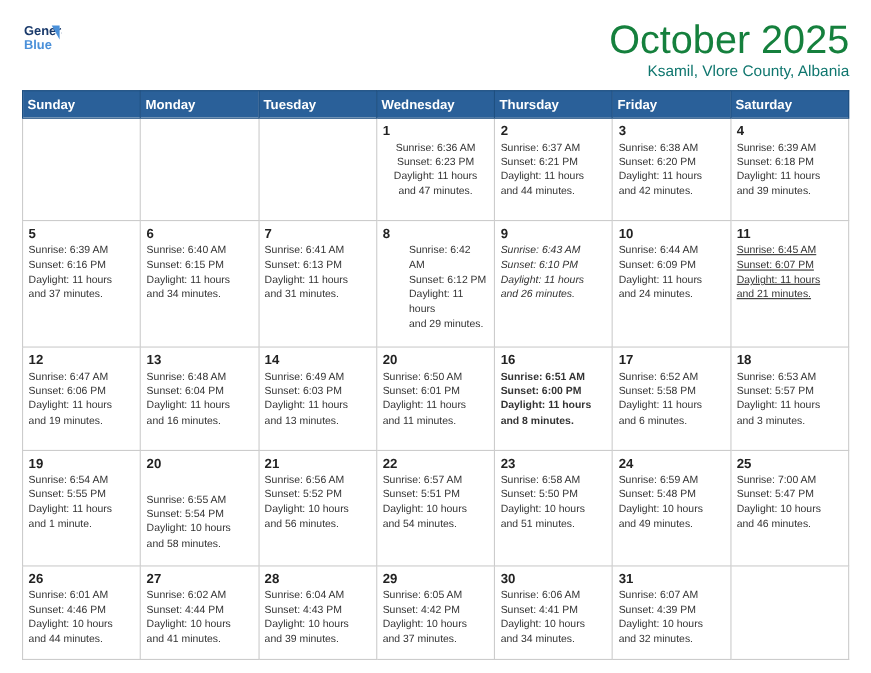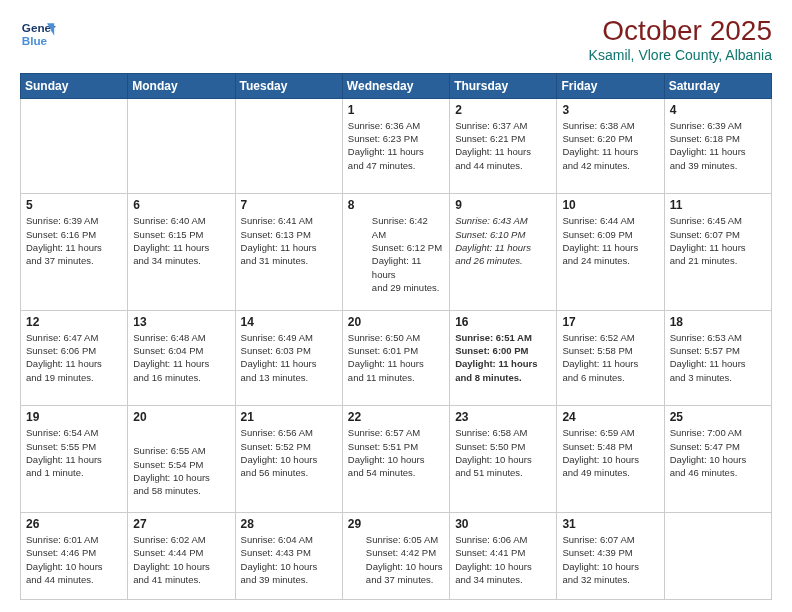--- a/index.html
+++ b/index.html
@@ -29,23 +29,23 @@
       gap: 4px;
     }
     .logo-icon {
       width: 36px;
       height: 36px;
     }
     .title-block {
       text-align: right;
     }
     .month-title {
-      font-size: 28px;
+      font-size: 36px;
       font-weight: 300;
-      color: #7f1d1d;
+      color: #15803d;
       line-height: 1.1;
     }
     .location {
       font-size: 14px;
       color: #0f766e;
     }
     .calendar {
       flex: 1;
       border: 1px solid #000000;
       border-collapse: collapse;
@@ -115,21 +115,21 @@
         <th>Saturday</th>
       </tr>
     </thead>
     <tbody id="calendar-body">
     <tr style="height: 86px;">
           <td class="empty"></td>
           <td class="empty"></td>
           <td class="empty"></td>
           <td>
             <div class="day-num">1</div>
-            <div class="day-info" style="white-space: pre-line;">Sunrise: 6:36 AM
+            <div class="day-info" style="white-space: pre-line; text-align: center;">Sunrise: 6:36 AM
 Sunset: 6:23 PM
 Daylight: 11 hours
 and 47 minutes.</div>
           </td>
           <td>
             <div class="day-num">2</div>
             <div class="day-info" style="white-space: pre-line;">Sunrise: 6:37 AM
 Sunset: 6:21 PM
 Daylight: 11 hours
 and 44 minutes.</div>
@@ -187,21 +187,21 @@
           </td>
           <td>
             <div class="day-num">10</div>
             <div class="day-info" style="white-space: pre-line;">Sunrise: 6:44 AM
 Sunset: 6:09 PM
 Daylight: 11 hours
 and 24 minutes.</div>
           </td>
           <td>
             <div class="day-num">11</div>
-            <div class="day-info" style="white-space: pre-line;">Sunrise: 6:45 AM
+            <div class="day-info" style="white-space: pre-line; text-decoration: underline;">Sunrise: 6:45 AM
 Sunset: 6:07 PM
 Daylight: 11 hours
 and 21 minutes.</div>
           </td>
         </tr>
         <tr style="height: 86px;">
           <td>
             <div class="day-num">12</div>
             <div class="day-info" style="white-space: pre-line;">Sunrise: 6:47 AM
 Sunset: 6:06 PM
@@ -319,21 +319,21 @@
           </td>
           <td>
             <div class="day-num">28</div>
             <div class="day-info" style="white-space: pre-line;">Sunrise: 6:04 AM
 Sunset: 4:43 PM
 Daylight: 10 hours
 and 39 minutes.</div>
           </td>
           <td>
             <div class="day-num">29</div>
-            <div class="day-info" style="white-space: pre-line; margin-left: 18px;">Sunrise: 6:05 AM
+            <div class="day-info" style="white-space: pre-line;">Sunrise: 6:05 AM
 Sunset: 4:42 PM
 Daylight: 10 hours
 and 37 minutes.</div>
           </td>
           <td>
             <div class="day-num">30</div>
             <div class="day-info" style="white-space: pre-line;">Sunrise: 6:06 AM
 Sunset: 4:41 PM
 Daylight: 10 hours
 and 34 minutes.</div>

